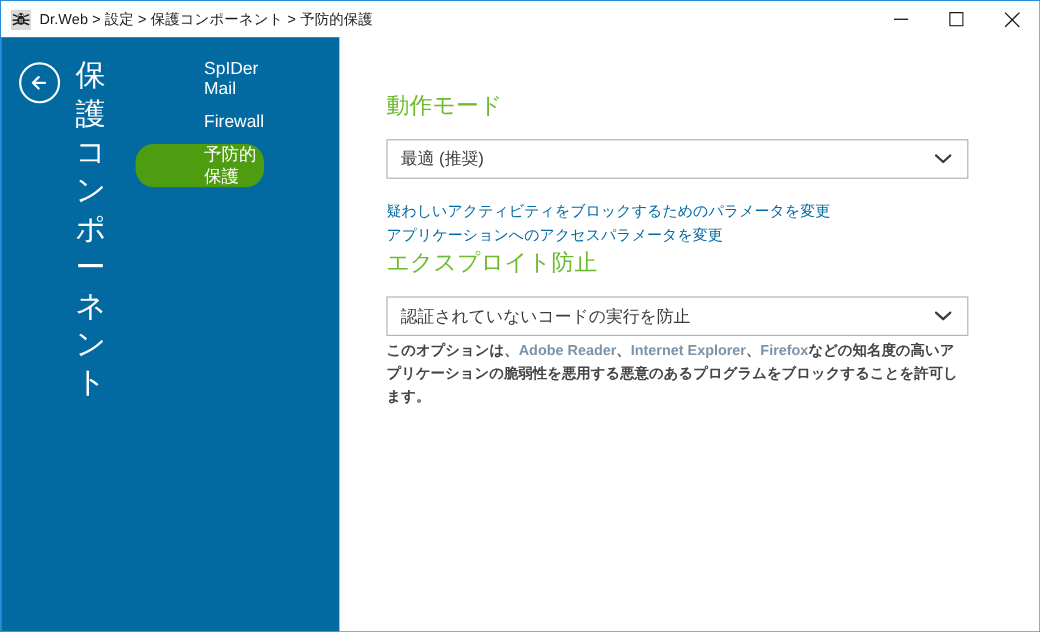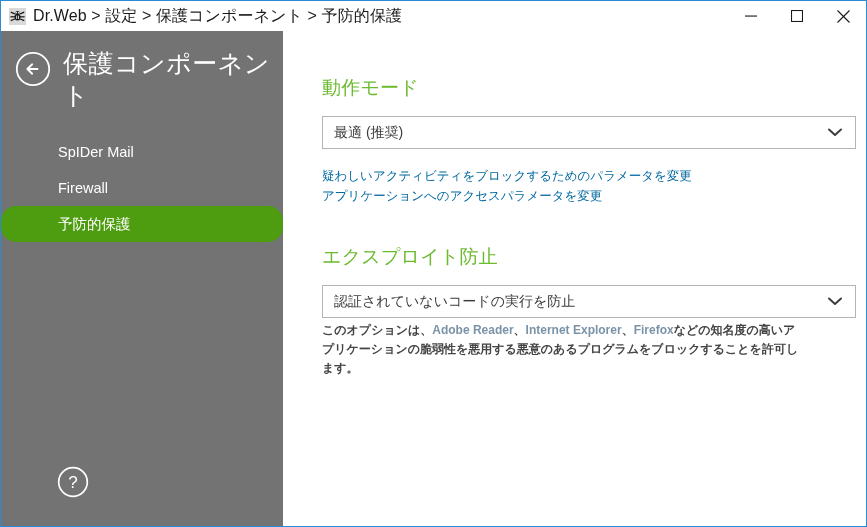--- a/index.html
+++ b/index.html
@@ -42,21 +42,21 @@
     overflow: hidden;
   }
   .app-icon {
     width: 17px;
     height: 17px;
     margin-right: 7px;
     flex: 0 0 auto;
     display: block;
   }
   .breadcrumb {
-    font-size: 16px;
+    font-size: 12px;
     color: #1a1a1a;
     white-space: nowrap;
     letter-spacing: 0.1px;
   }
   .winbtns {
     display: flex;
     height: 30px;
   }
   .winbtn {
     width: 46px;
@@ -75,24 +75,25 @@
   .body {
     flex: 1;
     display: flex;
     min-height: 0;
   }
 
   
   .sidebar {
     width: 282px;
     min-width: 282px;
-    background: #737373;
+    background: #0369a1;
     position: relative;
     display: flex;
-    flex-direction: column;
+    flex-direction: row;
+    gap: 14px;
   }
   .sidebar-header {
     display: flex;
     align-items: flex-start;
     padding: 16px 10px 0 14px;
     min-height: 86px;
     box-sizing: border-box;
   }
   .back-circle {
     width: 36px;
@@ -152,25 +153,24 @@
     position: relative;
   }
   .section-heading {
     color: #6cba2e;
     font-size: 19px;
     font-weight: normal;
     margin: 0 0 15px 0;
     letter-spacing: 0.2px;
   }
   .section-heading.second {
-    margin-top: 38px;
   }
 
   .select-box {
-    width: 534px;
+    width: 485px;
     height: 33px;
     box-sizing: border-box;
     border: 1px solid #b4b4b4;
     background: #ffffff;
     display: flex;
     align-items: center;
     padding: 0 10px 0 11px;
     cursor: default;
   }
   .select-value {

